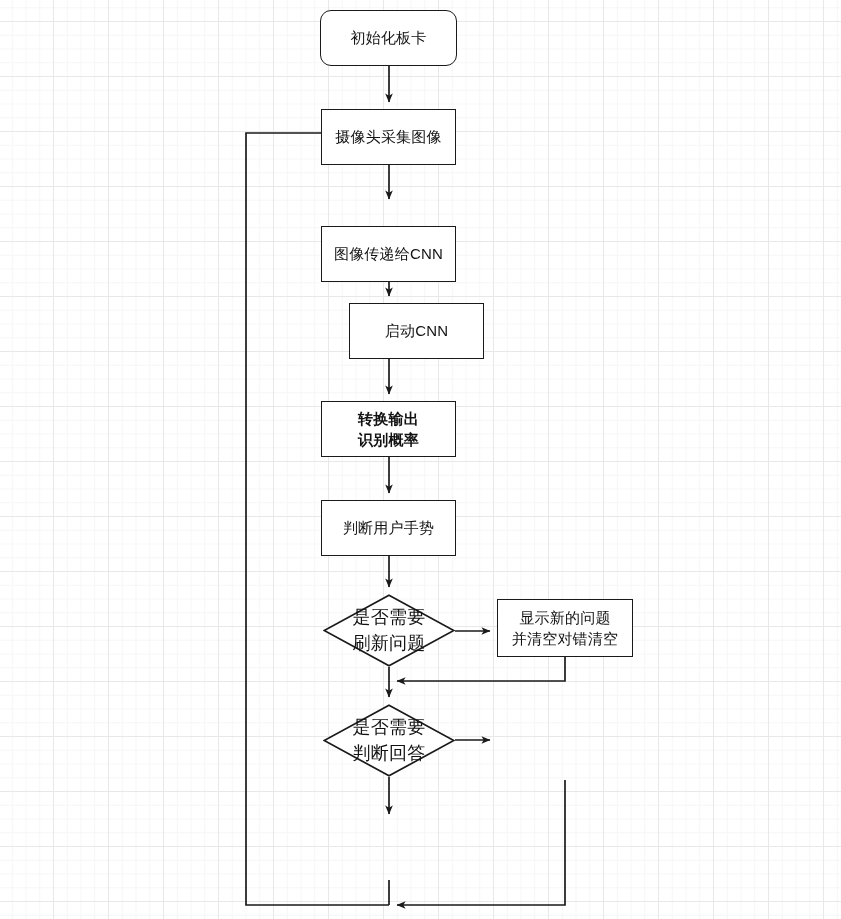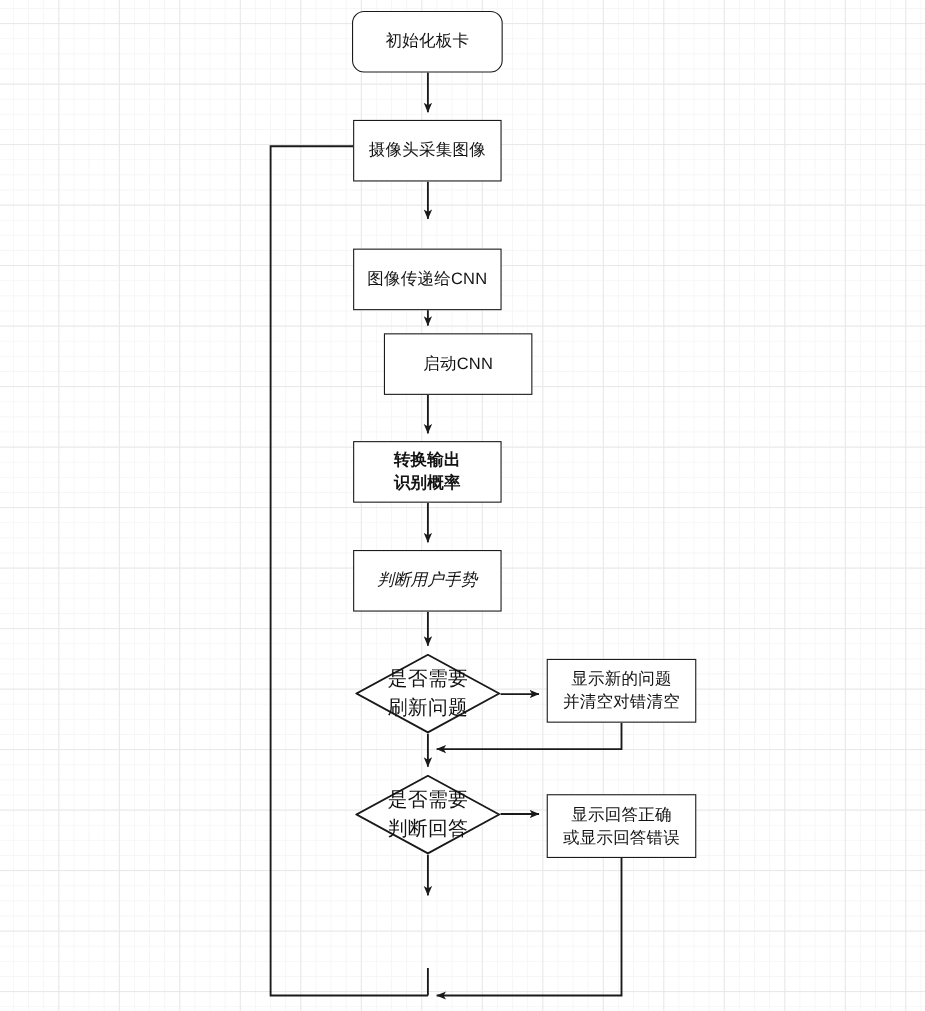--- a/index.html
+++ b/index.html
@@ -102,38 +102,36 @@
 
   <div class="node rounded" style="left:320px;top:10px;width:137px;height:56px;">初始化板卡</div>
 
   <div class="node" style="left:321px;top:206px;width:135px;height:56px;margin-top:20px;">图像传递给CNN</div>
 
   <div class="node" style="left:321px;top:303px;width:135px;height:56px;margin-left:28px;">启动CNN</div>
 
   <div class="node" style="left:321px;top:401px;width:135px;height:56px;font-weight:bold;">转换输出
 识别概率</div>
 
-  <div class="node" style="left:321px;top:500px;width:135px;height:56px;font-style:italic;">判断用户手势</div>
+  <div class="node" style="left:321px;top:500px;width:135px;height:56px;">判断用户手势</div>
 
   <div class="diamond-wrap" style="left:323px;top:594px;width:132px;height:73px;">
     <svg width="132" height="73" viewBox="0 0 132 73">
       <polygon points="66,1.2 130.8,36.5 66,71.8 1.2,36.5" fill="#ffffff" stroke="#1a1a1a" stroke-width="1.7"></polygon>
     </svg>
     <div class="diamond-label">是否需要
 刷新问题</div>
   </div>
 
   <div class="node" style="left:497px;top:599px;width:136px;height:58px;">显示新的问题
 并清空对错清空</div>
 
   <div class="diamond-wrap" style="left:323px;top:704px;width:132px;height:73px;">
     <svg width="132" height="73" viewBox="0 0 132 73">
       <polygon points="66,1.2 130.8,36.5 66,71.8 1.2,36.5" fill="#ffffff" stroke="#1a1a1a" stroke-width="1.7"></polygon>
     </svg>
     <div class="diamond-label">是否需要
 判断回答</div>
   </div>
 
-  <div class="node" style="left:497px;top:722px;width:136px;height:58px;">显示回答正确
-或显示回答错误</div>
 
 
 </div>
 
 </body></html>

